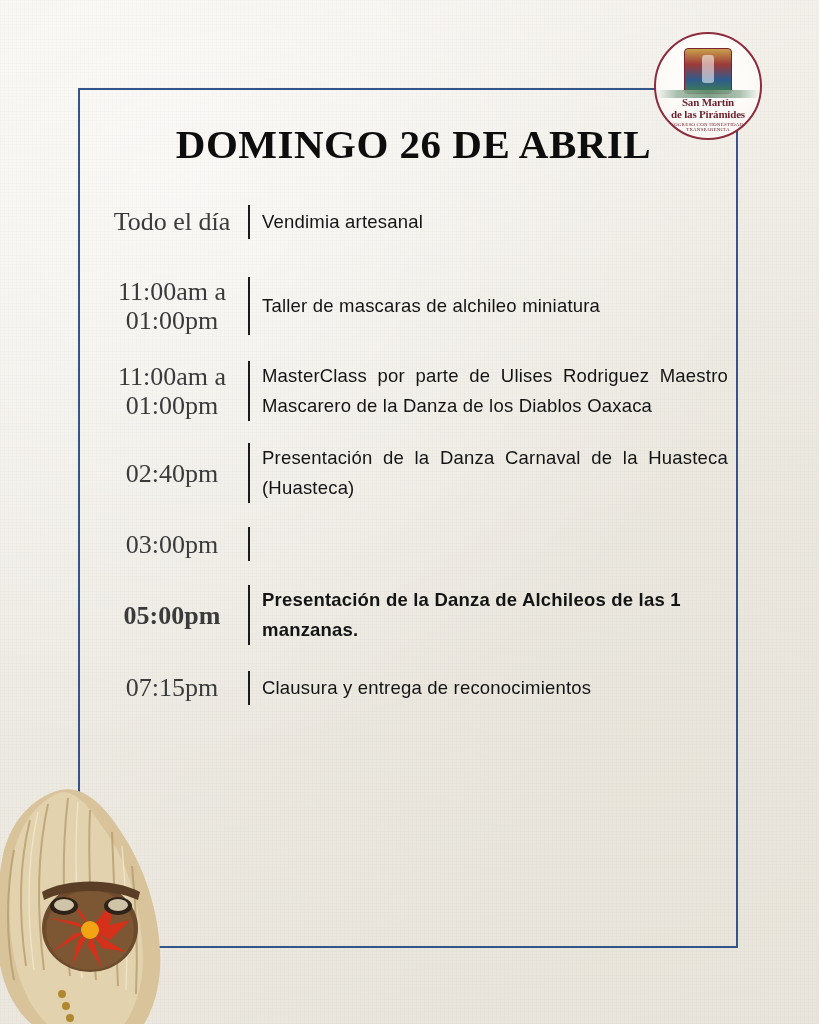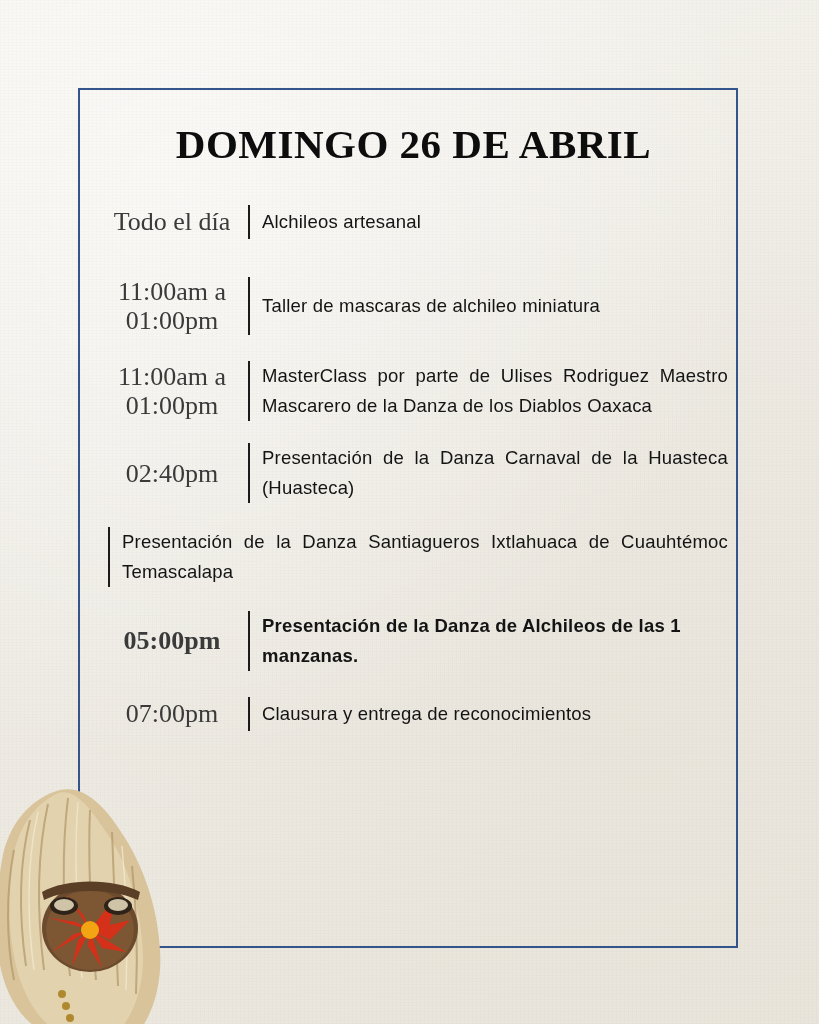--- a/index.html
+++ b/index.html
@@ -173,29 +173,36 @@
   }
 </style>
 </head>
 <body>
 
 <div class="poster">
   <div class="grain"></div>
 
   <div class="frame"></div>
 
+  <div class="logo">
+    <div class="crest"></div>
+    <div class="band"></div>
+    <div class="l1">San Martín</div>
+    <div class="l2">de las Pirámides</div>
+    <div class="l3">PROGRESO CON HONESTIDAD Y TRANSPARENCIA</div>
+  </div>
 
   <div class="title">DOMINGO 26  DE ABRIL</div>
 
   <div class="schedule">
 
     <div class="row r1">
       <div class="time">Todo el día</div>
       <div class="sep"></div>
-      <div class="desc nojust">Alchileos artesanal</div>
+      <div class="desc nojust">Vendimia artesanal</div>
     </div>
 
     <div class="row r2">
       <div class="time">
         <div>11:00am a</div>
         <div>01:00pm</div>
       </div>
       <div class="sep"></div>
       <div class="desc nojust">Taller de mascaras de alchileo miniatura</div>
     </div>
@@ -209,32 +216,32 @@
       <div class="desc">MasterClass por parte de Ulises Rodriguez Maestro Mascarero de la Danza de los Diablos Oaxaca</div>
     </div>
 
     <div class="row r4">
       <div class="time">02:40pm</div>
       <div class="sep"></div>
       <div class="desc">Presentación de la Danza Carnaval de la Huasteca (Huasteca)</div>
     </div>
 
     <div class="row r5">
-      <div class="sep"></div>
-      <div class="desc">Presentación de la Danza Santiagueros Ixtlahuaca de Cuauhtémoc Temascalapa</div>
+      <div class="time">03:00pm</div>
+      <div class="sep"></div>
     </div>
 
     <div class="row r6">
       <div class="time">05:00pm</div>
       <div class="sep"></div>
       <div class="desc nojust">Presentación de la Danza de Alchileos de las 1 manzanas.</div>
     </div>
 
     <div class="row r7">
-      <div class="time">07:00pm</div>
+      <div class="time">07:15pm</div>
       <div class="sep"></div>
       <div class="desc nojust">Clausura y entrega de reconocimientos</div>
     </div>
 
   </div>
 
   <svg class="mask" viewBox="0 0 190 250">
     <g>
 
       <path d="M70 10 C40 18 18 45 12 80 C6 115 4 150 10 185 C16 215 30 238 50 250 L150 250 C165 230 172 200 170 170 C168 130 155 90 135 58 C118 30 96 4 70 10 Z" fill="#d8c39a"></path>

